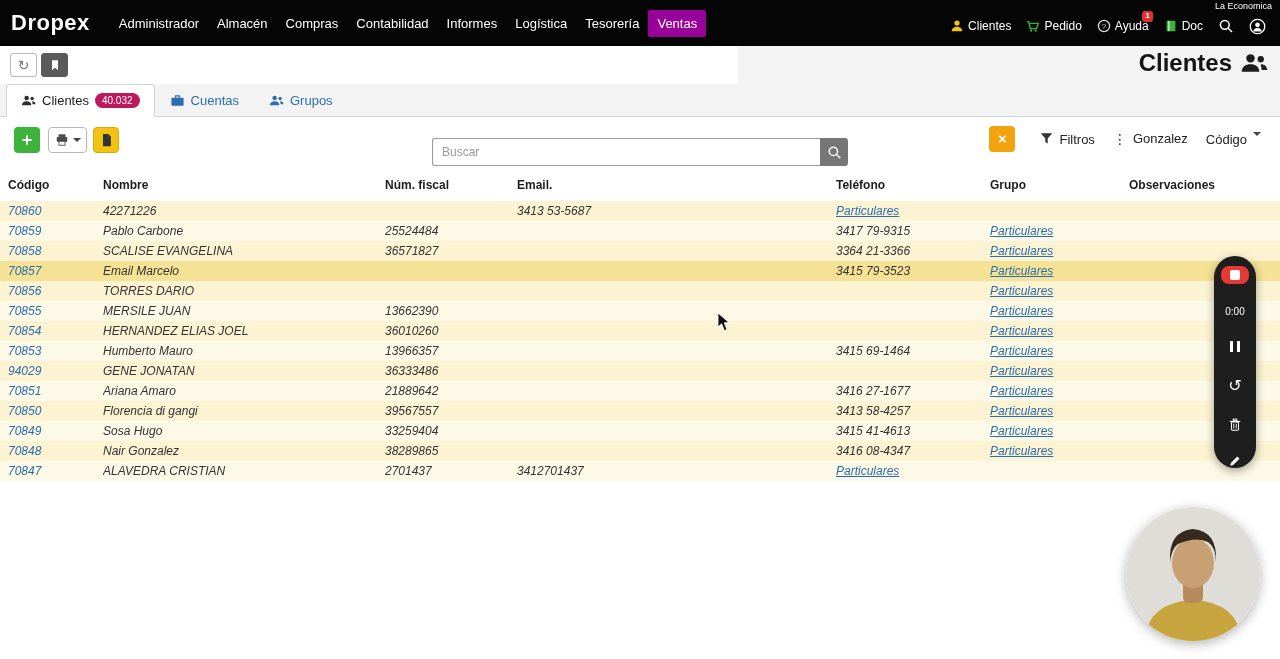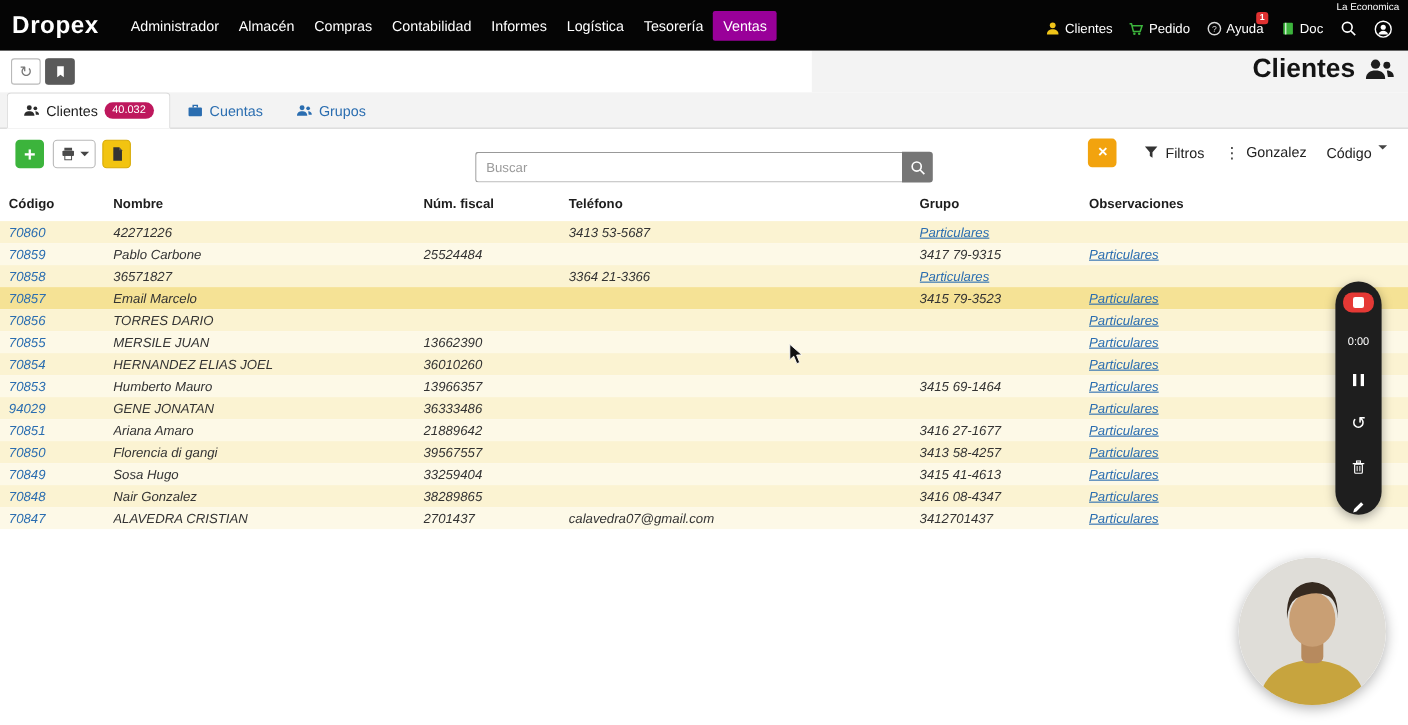--- a/index.html
+++ b/index.html
@@ -232,20 +232,21 @@
       <span>Código</span>
       <span class="caret"></span>
     </button>
   </div>
 </div>
 
 <div class="thead trow-grid">
   <span class="th">Código</span>
   <span class="th">Nombre</span>
   <span class="th">Núm. fiscal</span>
+  <span class="th">Email.</span>
   <span class="th">Teléfono</span>
   <span class="th">Grupo</span>
   <span class="th">Observaciones</span>
 </div>
 
 <div class="tbody">
 
 <div class="trow trow-grid">
     <a class="cell link"><span>70860</span></a>
     <span class="cell">42271226</span>
@@ -258,20 +259,21 @@
     <a class="cell link"><span>70859</span></a>
     <span class="cell">Pablo Carbone</span>
     <span class="cell">25524484</span>
     <span class="cell"></span>
     <span class="cell">3417 79-9315</span>
     <a class="cell link underline"><span>Particulares</span></a>
     <span class="cell"></span>
   </div>
     <div class="trow trow-grid">
     <a class="cell link"><span>70858</span></a>
+    <span class="cell">SCALISE EVANGELINA</span>
     <span class="cell">36571827</span>
     <span class="cell"></span>
     <span class="cell">3364 21-3366</span>
     <a class="cell link underline"><span>Particulares</span></a>
     <span class="cell"></span>
   </div>
     <div class="trow trow-grid highlight">
     <a class="cell link"><span>70857</span></a>
     <span class="cell">Email Marcelo</span>
     <span class="cell"></span>
@@ -358,21 +360,20 @@
     <span class="cell">38289865</span>
     <span class="cell"></span>
     <span class="cell">3416 08-4347</span>
     <a class="cell link underline"><span>Particulares</span></a>
     <span class="cell"></span>
   </div>
     <div class="trow trow-grid">
     <a class="cell link"><span>70847</span></a>
     <span class="cell">ALAVEDRA CRISTIAN</span>
     <span class="cell">2701437</span>
-    <span class="cell">calavedra07@gmail.com</span>
     <span class="cell">3412701437</span>
     <a class="cell link underline"><span>Particulares</span></a>
     <span class="cell"></span>
   </div>
   </div>
 
 <div class="recorder">
   <button class="rec-stop">
       <span class="stop-sq"></span>
     </button>

